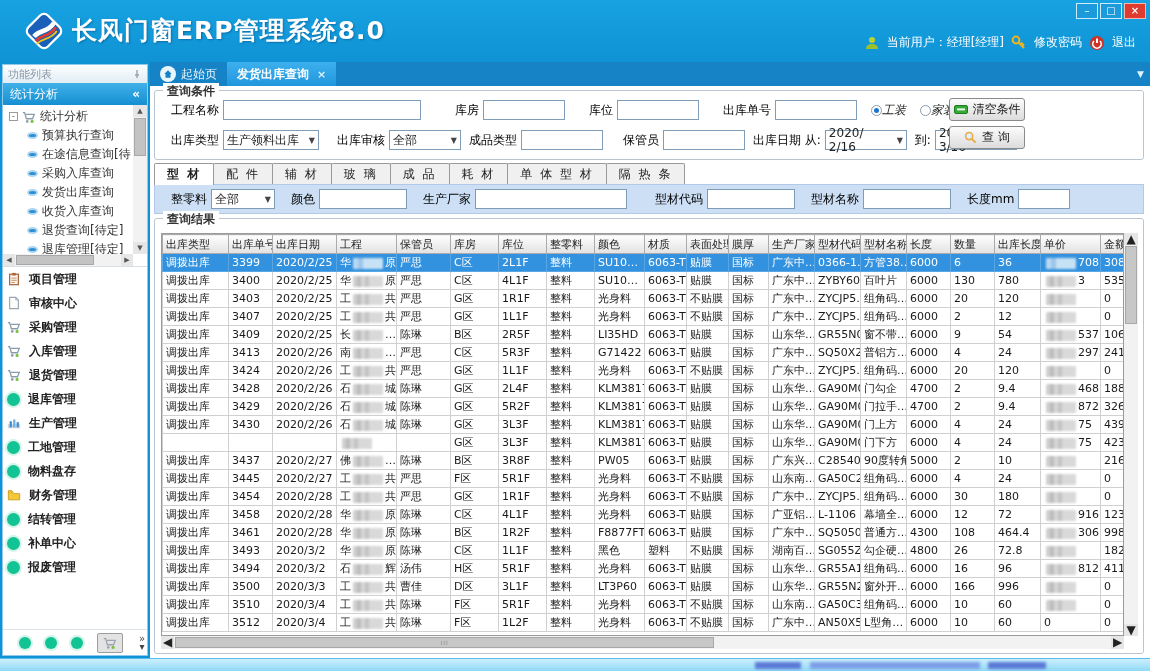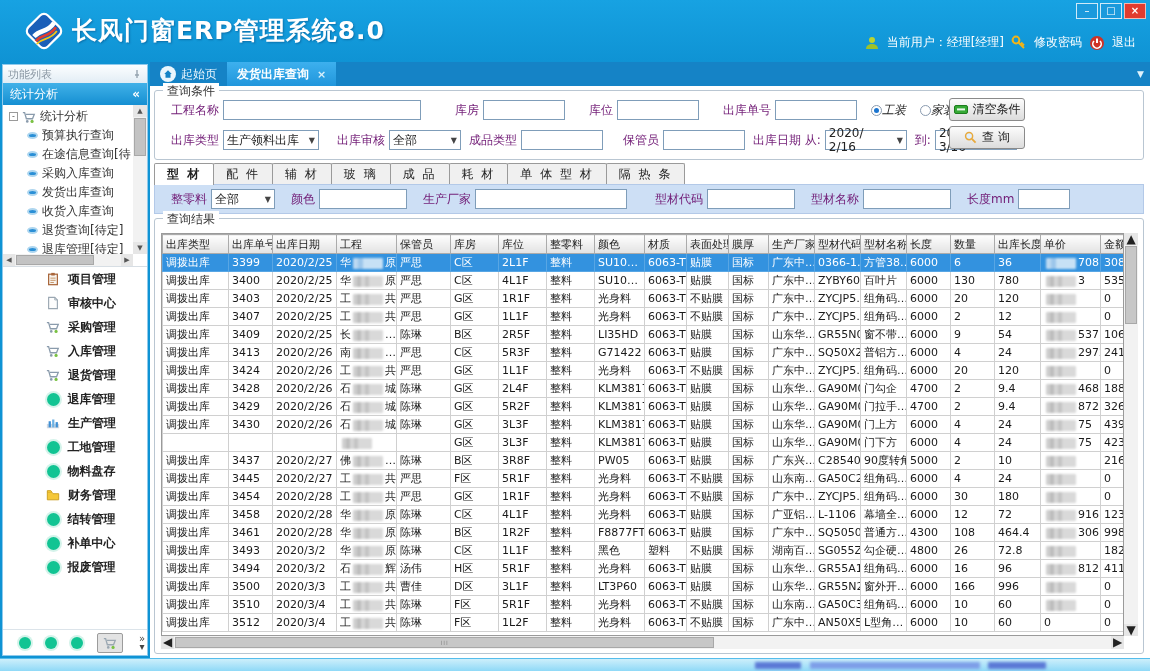--- a/index.html
+++ b/index.html
@@ -39,44 +39,44 @@
   .treedot { width:7px; height:7px; border-radius:50%; background:#2a8fd6; border:2px solid #aed6ef; flex:0 0 11px; }
   .tree-vscroll { position:absolute; right:0; top:0; bottom:12px; width:14px; background:#f2f2f2;
                   display:flex; flex-direction:column; align-items:center; font-size:7px; color:#555; }
   .tree-vscroll .thumb { width:12px; height:38px; background:#c3c3c3; border:1px solid #a8a8a8; margin-top:1px; }
   .sb-arrow { height:12px; width:100%; text-align:center; line-height:12px; background:#e6e6e6; cursor:pointer; }
   .tree-hscroll { position:absolute; left:0; right:14px; bottom:0; height:12px; background:#f2f2f2;
                   display:flex; align-items:center; font-size:7px; color:#555; }
   .tree-hscroll .sb-arrow { width:12px; height:12px; flex:0 0 12px; }
   .tree-hscroll .thumb { height:10px; width:78px; background:#c3c3c3; border:1px solid #a8a8a8; margin-left:1px; }
   .modlist { flex:1; overflow:hidden; }
-  .mod { height:24px; display:flex; align-items:center; gap:8px; padding-left:12px; cursor:pointer;
-         font-size:12px; font-weight:bold; color:#222;justify-content:center; }
+  .mod { height:24px; display:flex; align-items:center; gap:8px; padding-left:4px; cursor:pointer;
+         font-size:12px; font-weight:bold; color:#222; }
   .dotI { width:12px; height:12px; border-radius:50%; background:#12c493; box-shadow:0 0 0 2px #d4f3ea; }
   .side-footer { height:26px; border-top:1px solid #dce4ea; display:flex; align-items:center; gap:14px;
                  padding-left:16px; }
   .side-footer .cartbtn { width:26px; height:20px; background:#e3e3e3; border:1px solid #9c9c9c;
                           border-radius:2px; display:flex; align-items:center; justify-content:center; cursor:pointer; }
   .side-footer .more { margin-left:2px; font-size:10px; color:#444; line-height:8px; text-align:center; cursor:pointer; }
 
   
   .tabbar { position:absolute; left:150px; top:62px; width:1000px; height:24px; background:#1583c6; display:flex; align-items:flex-end; }
   .tab { height:24px; display:flex; align-items:center; gap:5px; padding:0 10px; color:#eaf6fd; font-size:12px; cursor:pointer; }
   .tab.active { background:linear-gradient(#3db0ee,#2196dc); color:#fff; font-weight:bold; }
   .tab .tclose { font-size:11px; margin-left:3px; color:#d9f0fb; cursor:pointer; }
   .homeico { width:16px; height:16px; border-radius:50%; background:#eaf6fd; display:inline-flex; align-items:center; justify-content:center; }
   .tabbar-dd { position:absolute; right:6px; top:7px; color:#dff2fc; font-size:9px; cursor:pointer; }
 
   
   .content { position:absolute; left:150px; top:86px; width:1000px; height:572px; background:#fff; }
   .grp { position:absolute; border:1px solid #b9c6d2; border-radius:3px; background:#fff; }
-  .grp-title { position:absolute; top:-8px; left:8px; background:#fff; padding:0 4px; font-size:12px; color:#333; }
+  .grp-title { position:absolute; top:-8px; left:8px; background:#fff; padding:0 4px; font-size:12px; color:#333;font-weight:bold; }
   .query-grp { left:4px; top:4px; right:6px; height:70px; }
   .frow { position:absolute; left:8px; right:8px; display:flex; align-items:center; height:22px; }
-  .lbl { text-align:right; margin-right:4px; white-space:nowrap; color:#701a75; flex:0 0 auto; }
+  .lbl { text-align:right; margin-right:4px; white-space:nowrap; color:#000000; flex:0 0 auto; }
   .txt { border:1px solid #7f9db9; height:20px; font-size:12px; padding:0 3px; background:#fff;
          font-family:inherit; }
   .combo { border:1px solid #7f9db9; height:20px; background:#fff; display:flex; align-items:center;
            justify-content:space-between; padding:4px 3px; font-size:12px; cursor:pointer; }
   .combo .arr { font-size:8px; color:#444; margin-left:3px; }
   .radio { display:inline-flex; align-items:center; gap:0; margin-left:14px; cursor:pointer;font-style:italic; }
   .rdot { width:11px; height:11px; border-radius:50%; border:1px solid #8a9bb0; background:#fff; position:relative; }
   .rdot.on::after { content:""; position:absolute; left:2px; top:2px; width:5px; height:5px; border-radius:50%; background:#1b75d0; }
   .btn { position:absolute; right:118px; width:76px; height:23px; border:1px solid #8a8a8a; border-radius:3px;
          background:linear-gradient(#fcfcfc,#dcdcdc); display:flex; align-items:center; justify-content:center;

